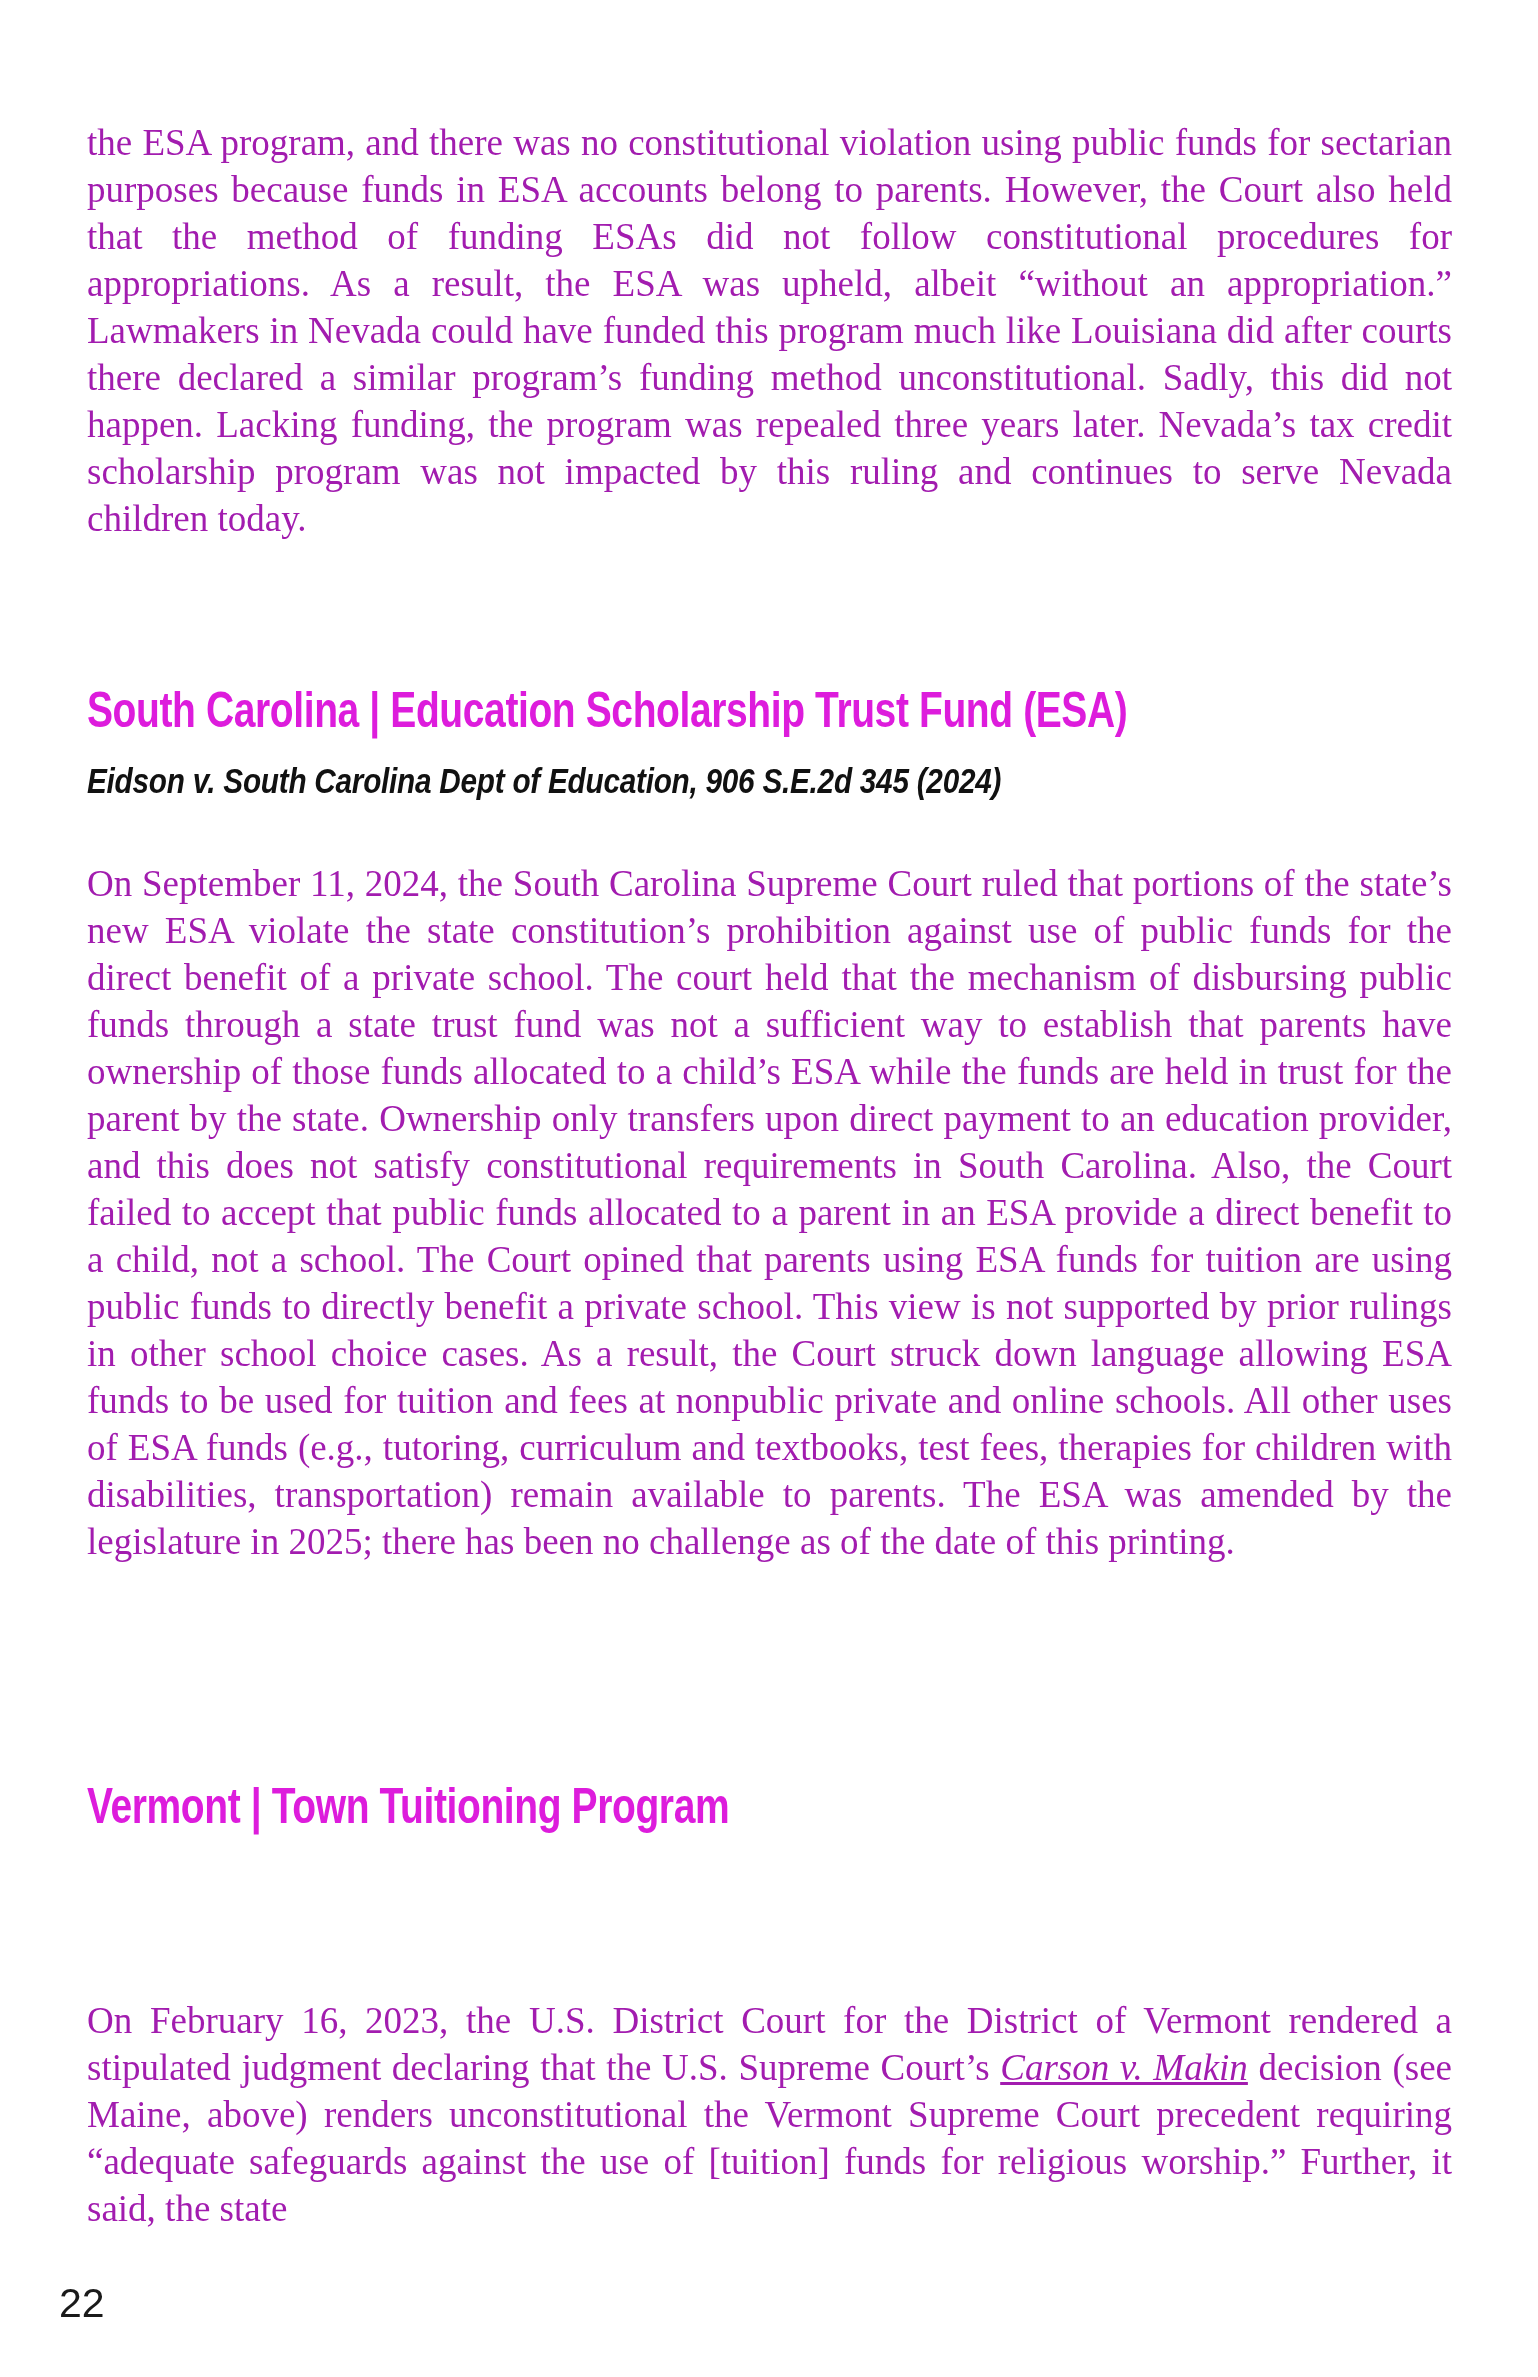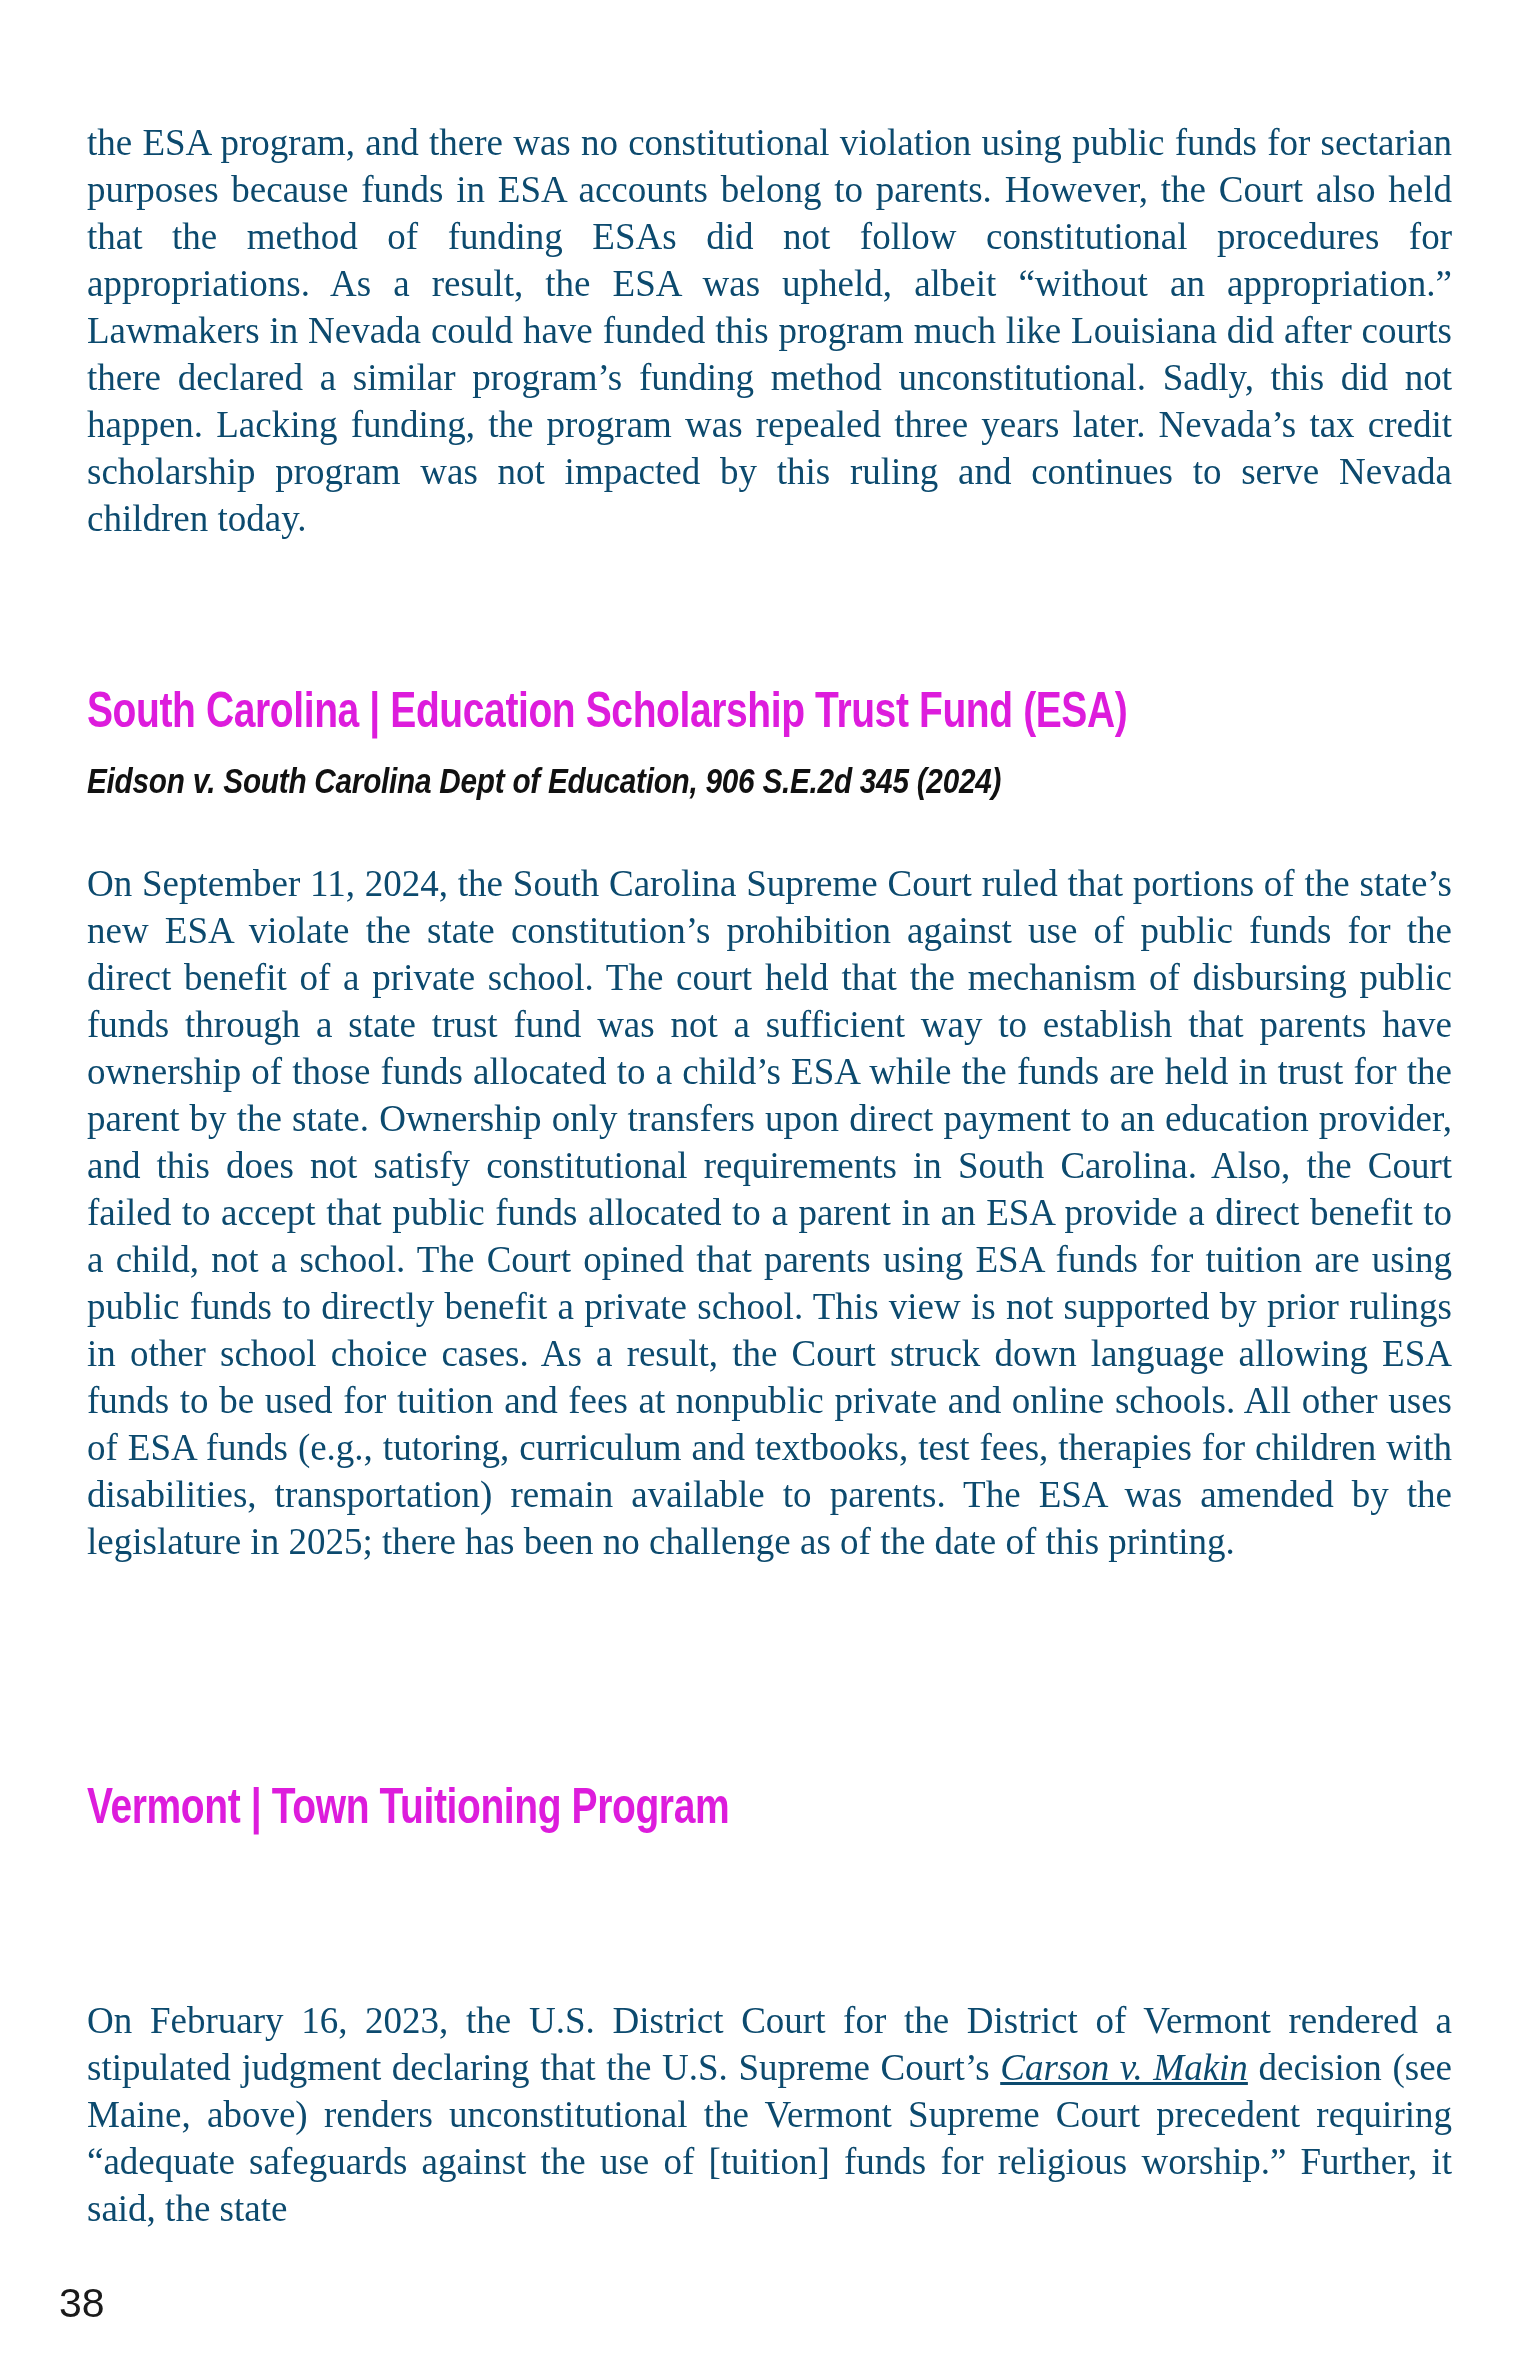--- a/index.html
+++ b/index.html
@@ -19,21 +19,21 @@
   .content-block {
     position: absolute;
     left: 87px;
     width: 1365px;
   }
   .body-par {
     font-family: "Liberation Serif", serif;
     font-size: 37px;
     line-height: 47px;
     text-align: justify;
-    color: #0c4a6e;
+    color: #a21caf;
     letter-spacing: 0px;
   }
   .section-heading {
     font-family: "Liberation Sans", sans-serif;
     font-weight: bold;
     font-size: 50px;
     line-height: 54px;
     white-space: nowrap;
     color: var(--accent, #DD1CDC);
     transform: scaleX(0.78);
@@ -79,16 +79,16 @@
 
   <div class="content-block body-par" style="top: 860px;">On September 11, 2024, the South Carolina Supreme Court ruled that portions of the state’s new ESA violate the state constitution’s prohibition against use of public funds for the direct benefit of a private school. The court held that the mechanism of disbursing public funds through a state trust fund was not a sufficient way to establish that parents have ownership of those funds allocated to a child’s ESA while the funds are held in trust for the parent by the state. Ownership only transfers upon direct payment to an education provider, and this does not satisfy constitutional requirements in South Carolina. Also, the Court failed to accept that public funds allocated to a parent in an ESA provide a direct benefit to a child, not a school. The Court opined that parents using ESA funds for tuition are using public funds to directly benefit a private school. This view is not supported by prior rulings in other school choice cases. As a result, the Court struck down language allowing ESA funds to be used for tuition and fees at nonpublic private and online schools. All other uses of ESA funds (e.g., tutoring, curriculum and textbooks, test fees, therapies for children with disabilities, transportation) remain available to parents. The ESA was amended by the legislature in 2025; there has been no challenge as of the date of this printing.</div>
 
   <div class="content-block" style="top: 1779px;">
     <div class="section-heading">Vermont | Town Tuitioning Program</div>
   </div>
 
 
   <div class="content-block body-par" style="top: 1997px;"><span>On February 16, 2023, the U.S. District Court for the District of Vermont rendered a stipulated judgment declaring that the U.S. Supreme Court’s </span><span class="it">Carson v. Makin</span><span> decision (see Maine, above) renders unconstitutional the Vermont Supreme Court precedent requiring “adequate safeguards against the use of [tuition] funds for religious worship.” Further, it said, the state</span></div>
 
-  <div class="page-number">38</div>
+  <div class="page-number">22</div>
 
 </div>
 
 
 </body></html>

